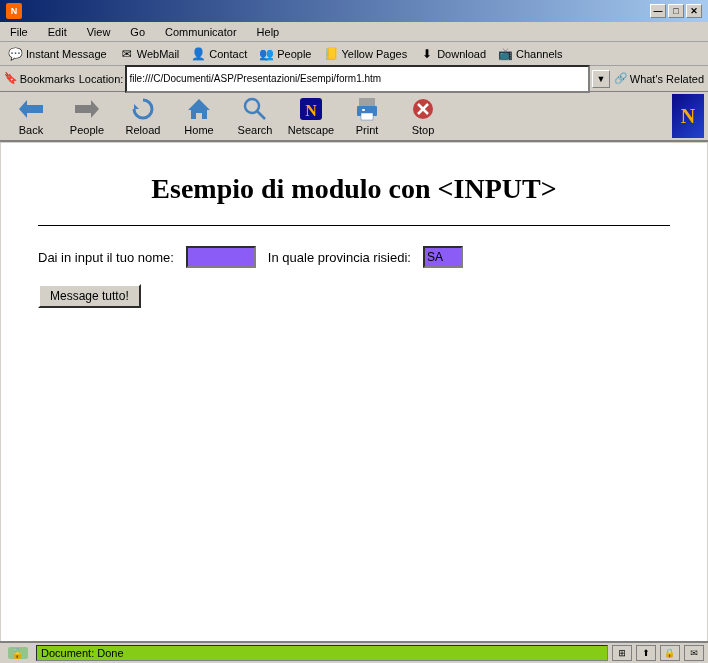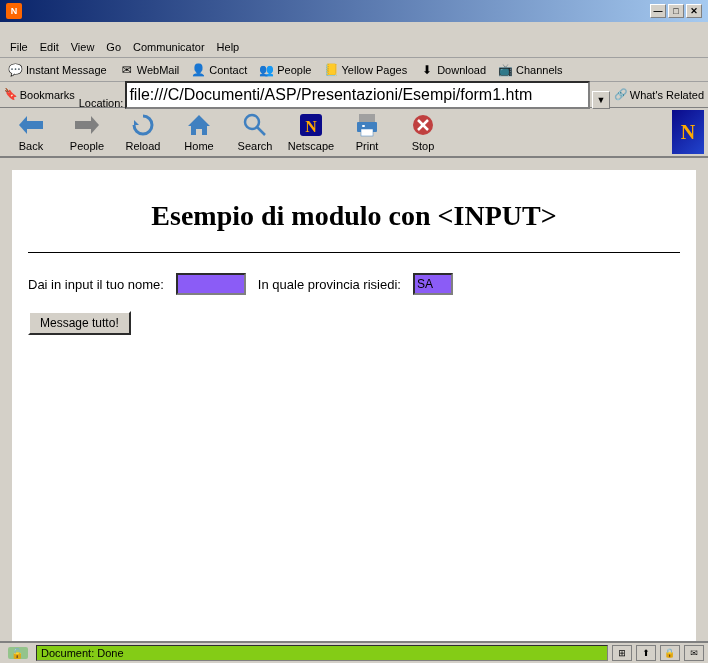--- a/index.html
+++ b/index.html
@@ -57,26 +57,25 @@
       display: flex;
       align-items: center;
       justify-content: center;
       color: #000;
     }
 
     
     .menu-bar {
       background: #d4d0c8;
       display: flex;
-      gap: 0;
+      gap: 8px;
       padding: 2px 4px;
       border-bottom: 1px solid #a0a0a0;
       height: 20px;
-      align-items: flex-end;
-      margin-top: 16px;
+      align-items: center;
     }
     .menu-item {
       padding: 2px 6px;
       font-size: 11px;
       cursor: pointer;
       color: #000;
     }
 
     
     .personal-toolbar {
@@ -120,32 +119,32 @@
       gap: 4px;
     }
     .bookmarks-label {
       font-size: 11px;
       display: flex;
       align-items: center;
       gap: 2px;
     }
     .location-bar {
       display: flex;
-      align-items: flex-end;
+      align-items: center;
       flex: 1;
       gap: 2px;
     }
     .location-label {
       font-size: 11px;
       white-space: nowrap;
     }
     .location-input {
       flex: 1;
       height: 18px;
-      font-size: 16px;
+      font-size: 10px;
       border: 2px inset #808080;
       background: white;
       padding: 12px 2px;
     }
     .location-arrow {
       width: 18px;
       height: 18px;
       background: #d4d0c8;
       border: 1px solid #808080;
       border-top-color: #ffffff;
@@ -211,22 +210,22 @@
       justify-content: center;
       color: #ffaa00;
       font-size: 20px;
       font-weight: bold;
       font-family: serif;
     }
 
     
     .content-area {
       background: white;
-      margin: 12px;
-      padding: 10px 16px;
+      margin: 1px;
+      padding: 10px 37px;
       flex: 1;
       height: calc(663px - 22px - 20px - 24px - 26px - 50px - 22px);
       overflow: auto;
     }
 
     .page-title {
       font-size: 28px;
       font-weight: bold;
       text-align: center;
       font-family: Times New Roman, serif;

